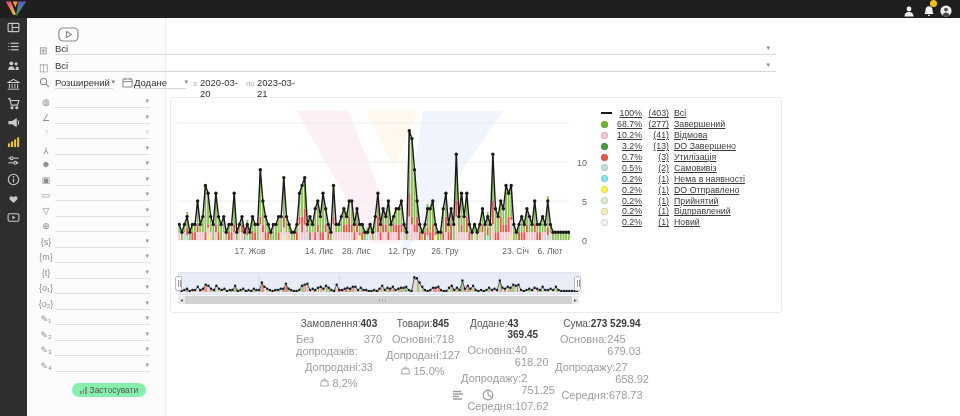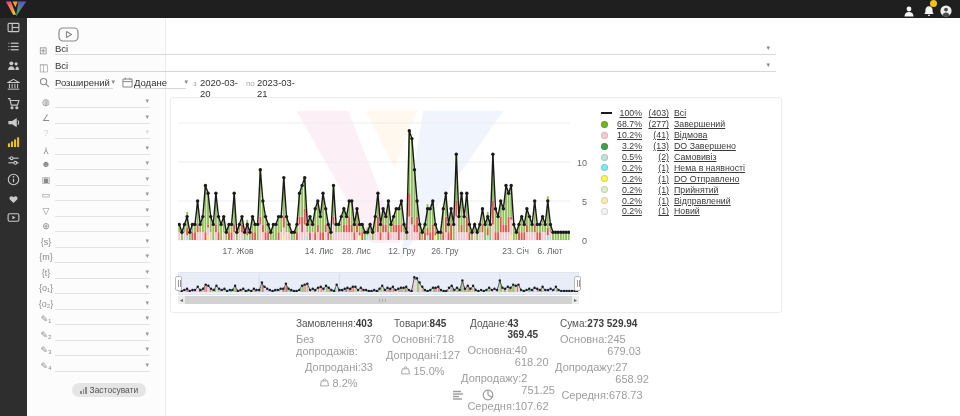--- a/index.html
+++ b/index.html
@@ -19,21 +19,21 @@
   .fpanel{position:absolute;left:27px;top:18px;width:138px;height:398px;background:#fcfcfc;
     border-right:1px solid #ececec;}
   .video-btn{position:absolute;left:58px;top:27px;width:21px;height:15px;}
   .f-rows{position:absolute;left:27px;top:96px;width:138px;}
   .f-row{position:relative;height:15.5px;}
   .f-ic{position:absolute;left:11px;top:1px;width:16px;font-size:9px;color:#8a8a8a;text-align:center;}
   .f-row.dim .f-ic{opacity:.35;}
   .f-line{position:absolute;left:28px;right:15px;top:11px;border-bottom:1px solid #e2e2e2;}
   .f-caret{position:absolute;right:16px;top:1px;font-size:7px;color:#999;}
   .f-row.dim .f-caret{opacity:.35;}
-  .apply-btn{position:absolute;left:72px;top:383px;height:14px;padding:0 8px;background:#e5e5e5;
+  .apply-btn{position:absolute;left:72px;top:383px;height:14px;padding:0 8px;background:#86efac;
     border:none;border-radius:7px;font-size:8.5px;color:#555;display:flex;align-items:center;gap:3px;
     font-family:"Liberation Sans",sans-serif;cursor:pointer;}
   .apply-bars{display:inline-flex;align-items:flex-end;gap:1px;}
   .apply-bars i{display:block;width:1.5px;background:#8a8a8a;}
   
   .h-row{position:absolute;left:55px;font-size:9.5px;color:#333;}
   .h-under{border-bottom:1px solid #d8d8d8;}
   .h-caret{position:absolute;font-size:7px;color:#888;top:1px;}
   .h-icon{position:absolute;font-size:10px;color:#8a8a8a;}
   .h-small{font-size:8px;color:#aaa;}
@@ -61,21 +61,21 @@
   .nav-handle:after{content:"";position:absolute;left:3.5px;top:3px;width:1px;height:7px;background:#999;}
   .scrollbar{position:absolute;left:178px;top:296px;width:401px;height:8px;background:#ececec;}
   .sb-thumb{position:absolute;left:7px;right:7px;top:0;height:8px;background:#d2d2d2;border-radius:1px;cursor:grab;}
   .sb-arrow{position:absolute;top:0;width:7px;height:8px;font-size:6px;line-height:8px;color:#666;
     text-align:center;cursor:pointer;}
   .sb-grip{position:absolute;left:50%;top:2.5px;display:flex;gap:1.5px;}
   .sb-grip i{width:1.5px;height:3px;background:#aaa;display:block;}
   
   .stats{position:absolute;top:318px;}
   .stat-col{position:absolute;top:0;}
-  .stat-head{display:flex;justify-content:flex-start;font-size:10px;color:#3c3c3c;font-weight:700;}
+  .stat-head{display:flex;justify-content:center;font-size:10px;color:#3c3c3c;font-weight:700;}
   .stat-head .t{font-weight:400;color:#555;}
   .stat-row{display:flex;justify-content:center;font-size:11px;color:#9d9d9d;margin-top:4px;}
   .stat-row .bagwrap{display:flex;align-items:center;gap:3px;}
   
   .foot-ic{position:absolute;top:387px;width:12px;height:12px;cursor:pointer;}
 </style>
 </head>
 <body>
 
 <div class="screen">
@@ -869,21 +869,21 @@
       <circle cx="372.4" cy="121.4" r="1.7" fill="#1a1a1a"></circle>
       <circle cx="375.0" cy="129.2" r="1.7" fill="#1a1a1a"></circle>
       <circle cx="377.6" cy="129.2" r="1.7" fill="#1a1a1a"></circle>
       <circle cx="380.2" cy="129.2" r="1.7" fill="#1a1a1a"></circle>
       <circle cx="382.9" cy="129.2" r="1.7" fill="#1a1a1a"></circle>
       <circle cx="385.5" cy="129.2" r="1.7" fill="#1a1a1a"></circle>
       <circle cx="388.1" cy="129.2" r="1.7" fill="#1a1a1a"></circle>
       <circle cx="390.7" cy="129.2" r="1.7" fill="#1a1a1a"></circle>
     </svg>
   <div id="x-labels">
-      <span class="xlabel" style="left: 238px;">17. Жов</span>
+      <span class="xlabel" style="left: 250px;">17. Жов</span>
       <span class="xlabel" style="left: 273.648px; margin-top: 36px;">31. Жов</span>
       <span class="xlabel" style="left: 319.12px;">14. Лис</span>
       <span class="xlabel" style="left: 356.36px;">28. Лис</span>
       <span class="xlabel" style="left: 401.832px;">12. Гру</span>
       <span class="xlabel" style="left: 444.952px;">26. Гру</span>
       <span class="xlabel" style="left: 515.512px;">23. Січ</span>
       <span class="xlabel" style="left: 550.008px;">6. Лют</span>
     </div>
   <div id="y-labels">
       <span class="ylabel" style="top: 235.5px;">0</span>
@@ -923,20 +923,28 @@
 
   <div class="lg-row">
     <span class="lg-sw">
           <span class="lg-dot" style="background: rgb(67, 160, 71);"></span>
         </span>
     <span class="lg-pct">3.2%</span>
     <span class="lg-cnt">(13)</span>
     <span class="lg-lbl">DO Завершено</span>
   </div>
 
+  <div class="lg-row">
+    <span class="lg-sw">
+          <span class="lg-dot" style="background: rgb(228, 90, 76);"></span>
+        </span>
+    <span class="lg-pct">0.7%</span>
+    <span class="lg-cnt">(3)</span>
+    <span class="lg-lbl">Утилізація</span>
+  </div>
 
   <div class="lg-row">
     <span class="lg-sw">
           <span class="lg-dot" style="background: rgb(194, 224, 220);"></span>
         </span>
     <span class="lg-pct">0.5%</span>
     <span class="lg-cnt">(2)</span>
     <span class="lg-lbl">Самовивіз</span>
   </div>
 

